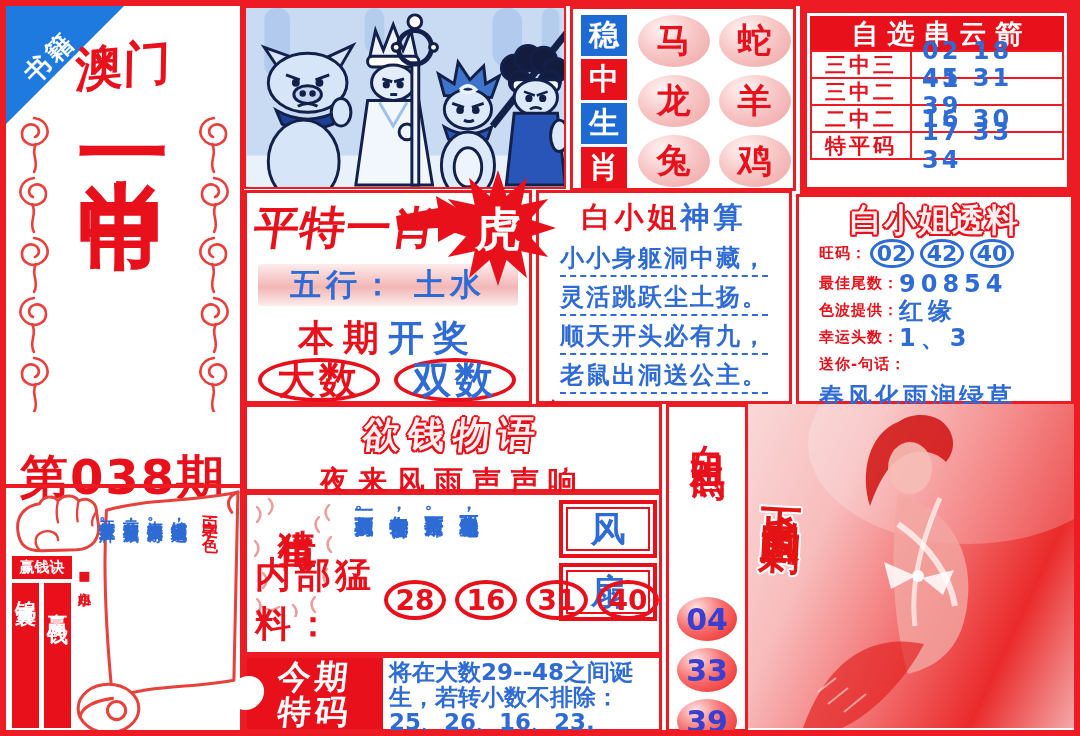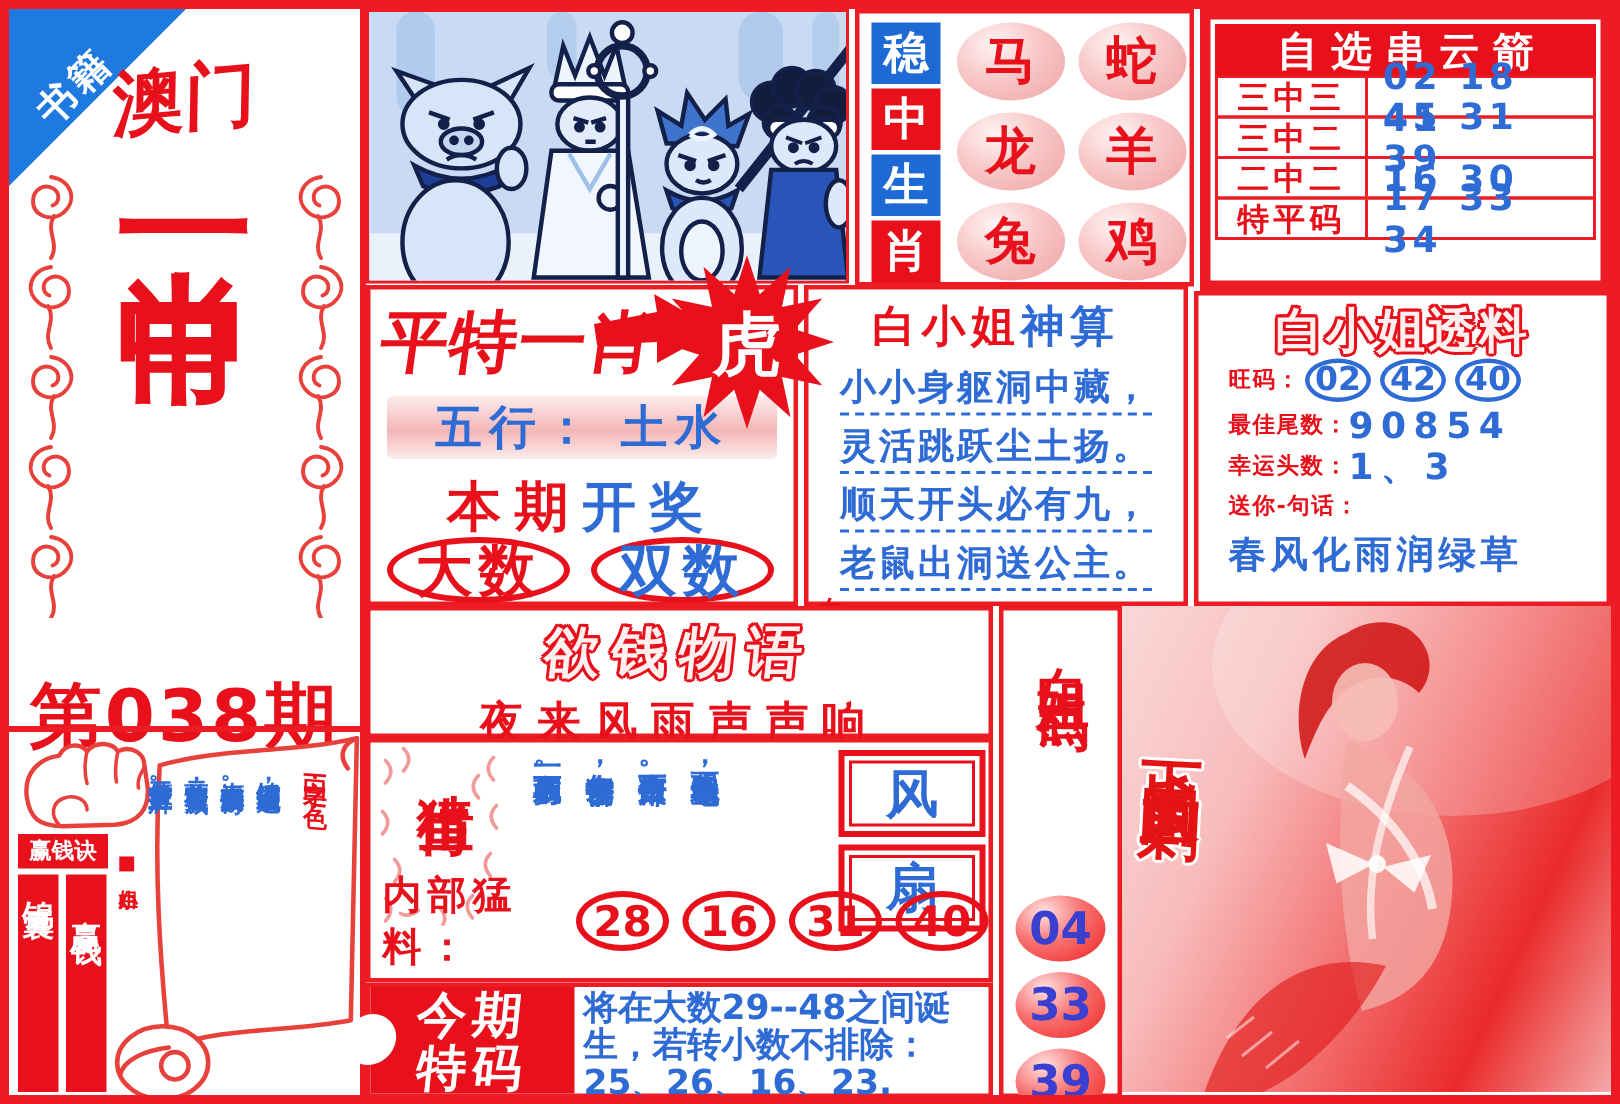--- a/index.html
+++ b/index.html
@@ -94,21 +94,21 @@
   .yq-line{color:var(--red);font-size:29px;font-weight:900;letter-spacing:9px;margin-top:2px;}
 
   .caibox{left:238px;top:486px;width:418px;height:163px;border:3px solid var(--red2);background:#fff;}
   .cai-decor{position:absolute;left:2px;top:2px;width:92px;height:120px;}
   .cai-label{position:absolute;left:24px;top:4px;writing-mode:vertical-rl;color:var(--red);font-size:38px;font-weight:900;letter-spacing:2px;z-index:2;}
   .cai-poem{position:absolute;left:96px;top:5px;height:122px;writing-mode:vertical-rl;}
   .cai-poem div{color:var(--blue);font-size:19px;font-weight:900;margin-left:9px;letter-spacing:0.5px;}
   .ans{position:absolute;left:312px;width:98px;height:58px;border:4px solid var(--red);padding:3px;}
   .ans .inner{width:100%;height:100%;border:2px solid var(--red);color:var(--blue);font-size:35px;font-weight:900;display:flex;align-items:center;justify-content:center;}
   .neibu{position:absolute;left:8px;bottom:3px;display:flex;align-items:center;}
-  .neibu-label{color:var(--red);font-size:26px;font-weight:900;letter-spacing:4px;}
+  .neibu-label{color:var(--red);font-size:36px;font-weight:900;letter-spacing:4px;}
   .neo{min-width:62px;height:40px;border:4px solid var(--red);border-radius:50%;color:var(--red);font-size:28px;font-weight:900;margin-left:9px;}
 
   .jinqi{left:238px;top:649px;width:418px;height:77px;border:3px solid var(--red2);background:#fff;display:flex;}
   .jq-block{position:relative;width:136px;height:100%;background:var(--red);color:#fff;display:flex;flex-direction:column;align-items:center;justify-content:center;}
   .jq-block div{font-size:33px;font-weight:900;line-height:35px;letter-spacing:4px;transform:skewX(-6deg);}
   .jq-notch{position:absolute;left:-17px;top:18px;width:34px;height:34px;border-radius:50%;background:#fff;}
   .jq-text{flex:1;color:var(--blue);font-size:23px;font-weight:900;line-height:25px;padding:2px 6px;}
 
   .dianma{left:660px;top:398px;width:82px;height:328px;border:3px solid var(--red2);background:#fff;}
   .dm-label{position:absolute;left:0;top:10px;width:100%;display:flex;justify-content:center;}
@@ -351,20 +351,24 @@
       <span class="tl-label">旺码：</span>
       <span class="bnum">02</span>
       <span class="bnum">42</span>
       <span class="bnum">40</span>
     </div>
     <div class="tl-row">
       <span class="tl-label">最佳尾数：</span>
       <span class="tl-val">90854</span>
     </div>
     <div class="tl-row">
+      <span class="tl-label">色波提供：</span>
+      <span class="tl-val">红缘</span>
+    </div>
+    <div class="tl-row">
       <span class="tl-label">幸运头数：</span>
       <span class="tl-val">1、3</span>
     </div>
     <div class="tl-row">
       <span class="tl-label">送你-句话：</span>
       <span class="tl-val"></span>
     </div>
     <div class="tl-msg">春风化雨润绿草</div>
   </div>
 

